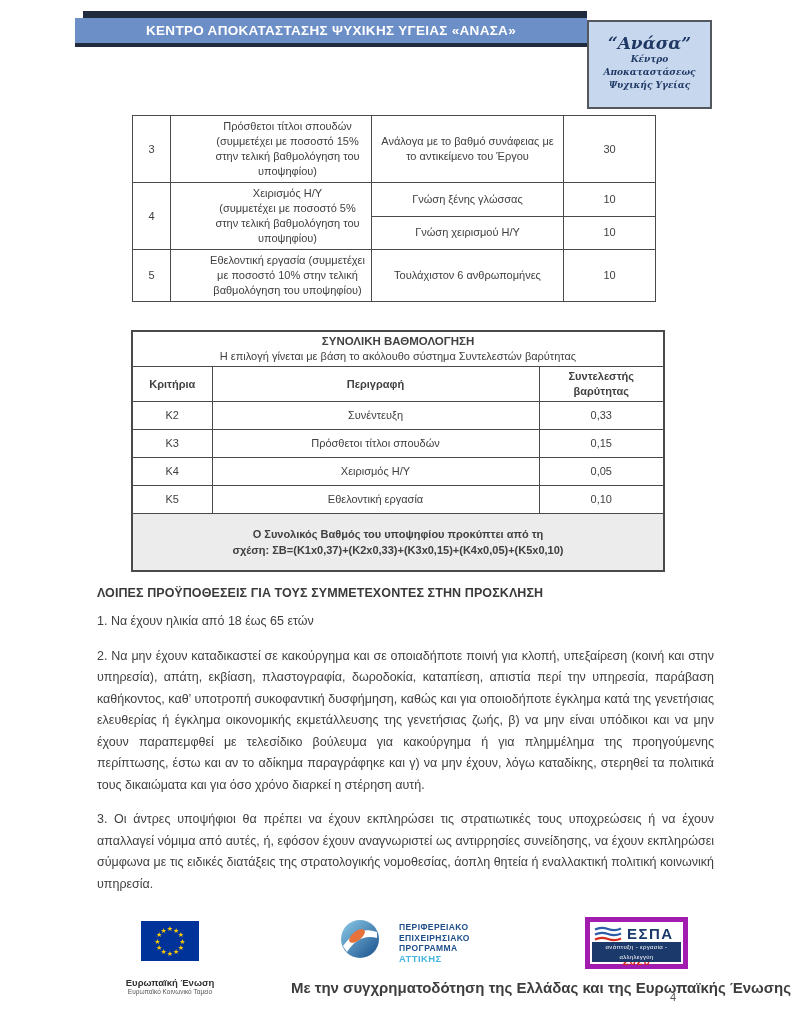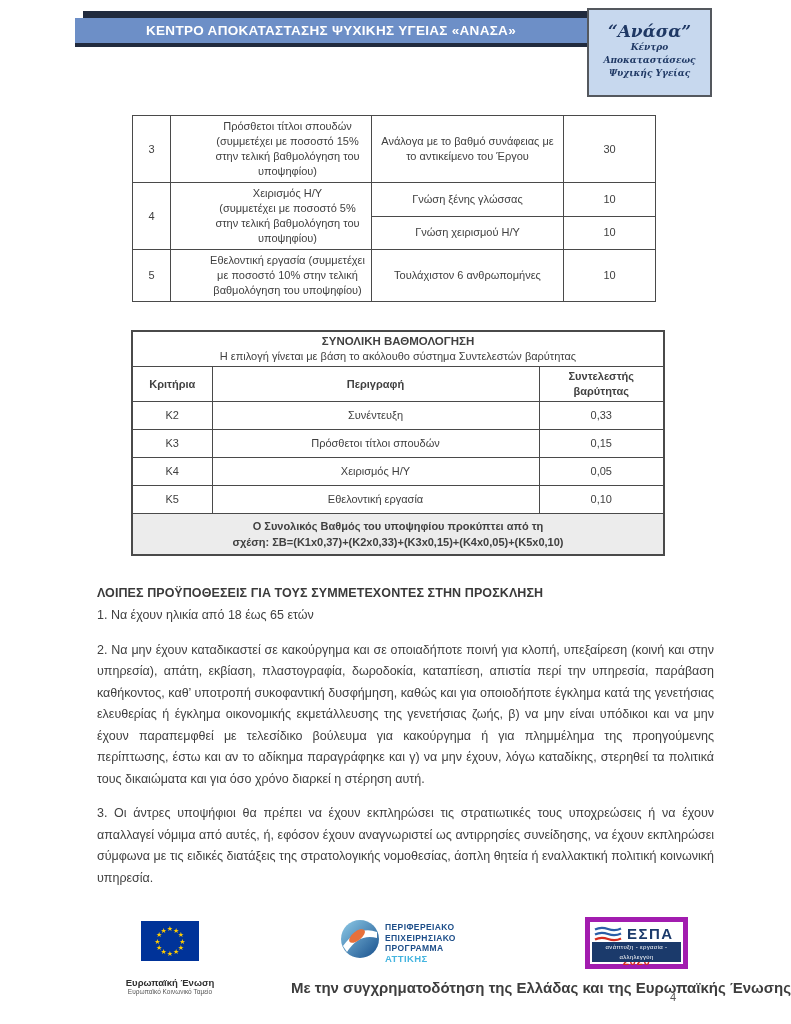--- a/index.html
+++ b/index.html
@@ -12,21 +12,21 @@
   
   .banner-top  { position:absolute; left:83px;  top:11px; width:504px; height:7px; background:#212b3e; }
   .banner {
     position:absolute; left:75px; top:18px; width:512px; height:25px;
     background:#6d8fc7; color:#ffffff; font-weight:bold; font-size:13.5px;
     text-align:center; line-height:25px; letter-spacing:0.3px;
   }
   .banner-rule { position:absolute; left:75px; top:43px; width:512px; height:4px; background:#212b3e; }
 
   .logo-box {
-    position:absolute; left:587px; top:8px; width:125px; height:89px;
+    position:absolute; left:587px; top:20px; width:125px; height:89px;
     background:#c7d8ee; border:2px solid #54585e; text-align:center;
     color:#1f3864; font-family:"DejaVu Serif", serif; font-style:italic;
   }
   .logo-title { margin-top:11px; font-size:17px; font-weight:bold; }
   .logo-line  { font-size:9px; line-height:13px; font-weight:bold; }
 
   
   .t1 {
     position:absolute; left:132px; top:115px; width:523px;
     border-collapse:collapse; table-layout:fixed; font-size:11px; color:#404040;
@@ -39,35 +39,35 @@
   .t2 {
     position:absolute; left:131px; top:330px; width:532px;
     border-collapse:collapse; table-layout:fixed; font-size:11px; color:#404040;
     border:2px solid #4a4a4a;
   }
   .t2 td { border:1.5px solid #4a4a4a; text-align:center; vertical-align:middle; padding:2px 5px; line-height:15px; }
   .t2 .k1 { width:80px; } .t2 .k2 { width:327px; } .t2 .k3 { width:125px; }
   .t2 .tbl-title { font-weight:bold; font-size:11.5px; }
   .t2 .hdr td { font-weight:bold; height:24px; }
   .t2 .datarow td { height:28px; }
-  .t2 .footer-row td { background:#ececec; font-weight:bold; line-height:16px; padding:4px 6px; }
+  .t2 .footer-row td { background:#ececec; font-weight:bold; line-height:16px; padding:12px 6px; }
 
   
   .body-copy { position:absolute; left:97px; top:586px; width:617px; font-size:12.5px; }
-  .body-copy h2 { font-size:12.5px; font-weight:bold; color:#3a3a3a; margin-bottom:5px; letter-spacing:0.1px; }
+  .body-copy h2 { font-size:12.5px; font-weight:bold; color:#3a3a3a; margin-bottom:11px; letter-spacing:0.1px; }
   .body-copy p  { line-height:21.5px; margin-bottom:13px; color:#3f3f3f; }
   .body-copy p.just { text-align:justify; }
 
   
   .eu-block { position:absolute; left:120px; top:921px; width:100px; text-align:center; }
   .eu-flag  { display:block; margin:0 auto; }
   .eu-label { font-size:9.5px; font-weight:bold; color:#303030; margin-top:16px; }
   .eu-sublabel { font-size:6.5px; color:#555555; }
 
-  .attiki-block { position:absolute; left:340px; top:919px; display:flex; gap:5px; }
+  .attiki-block { position:absolute; left:340px; top:919px; display:flex; gap:19px; }
   .attiki-text { padding-top:3px; font-size:8.5px; font-weight:bold; color:#1d4e89; line-height:10.5px; letter-spacing:0.4px; }
   .attiki-text .attiki-name { color:#45b5e0; font-size:9.5px; }
 
   .espa-block { position:absolute; left:585px; top:917px; width:103px; height:52px; background:#ffffff; border:5px solid #a21caf; }
   .espa-top { display:flex; align-items:center; padding:3px 4px 0 4px; }
   .espa-name { font-size:15px; font-weight:bold; color:#1b3a6b; letter-spacing:1.5px; margin-left:5px; }
   .espa-mid { display:flex; align-items:center; padding:1px 4px 0 4px; }
   .flag-gr { width:12px; height:8px; display:inline-block;
              background:repeating-linear-gradient(#2d5fa6 0px, #2d5fa6 2px, #ffffff 2px, #ffffff 3.5px); }
   .flag-eu { width:12px; height:8px; display:inline-block; background:#1b3a6b; margin-left:2px; }

